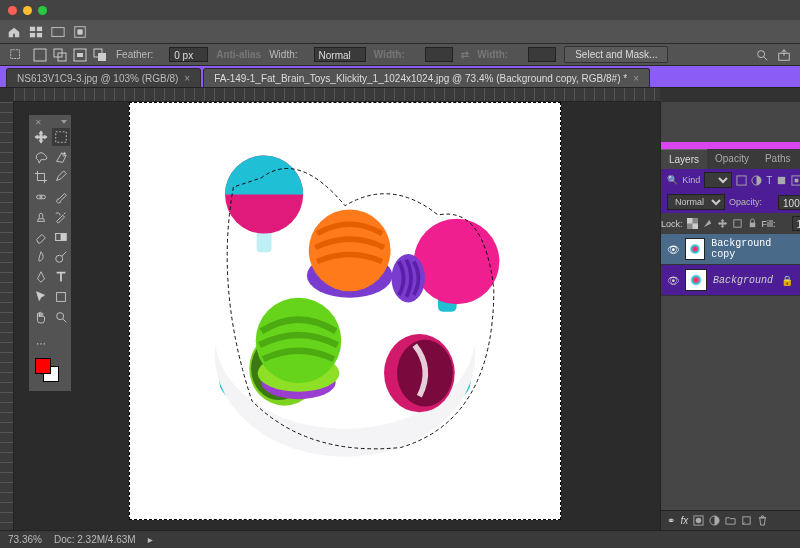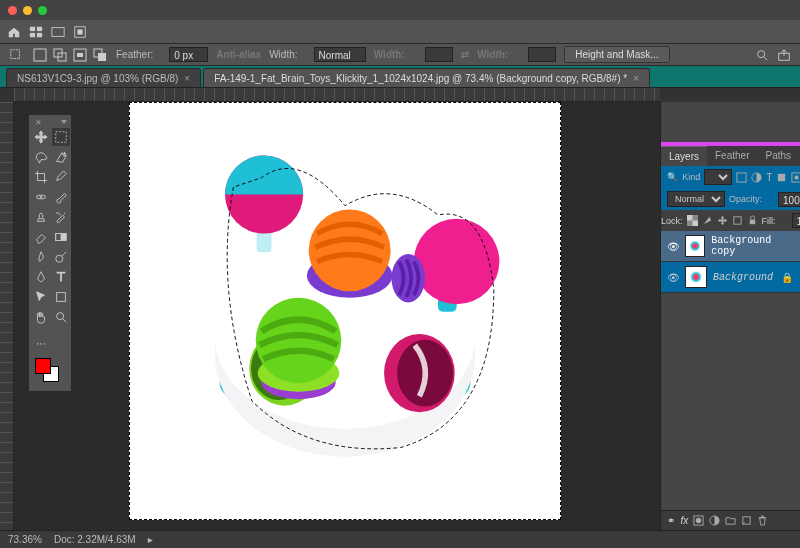--- a/index.html
+++ b/index.html
@@ -11,21 +11,21 @@
   .title { flex:1; text-align:center; color:#ccc; font-size:11px; }
   .menubar { height:24px; background:#535353; display:flex; align-items:center; padding:0 6px; gap:6px; border-bottom:1px solid #2a2a2a;}
   .mb-ico { width:16px; height:16px; display:flex; align-items:center; justify-content:center; color:#ccc; }
   .mb-ico svg { width:14px; height:14px; fill:#ccc; }
   .optbar { height:22px; background:#535353; display:flex; align-items:center; padding:0 8px; gap:8px; font-size:10px; color:#bbb; border-bottom:1px solid #2a2a2a;}
   .opt-group { display:flex; align-items:center; gap:4px; }
   .opt-field { background:#3a3a3a; border:1px solid #222; padding:1px 14px 1px 4px; color:#ddd; font-size:10px; min-width:32px; height:15px; line-height:13px;margin-left:12px;}
   .dim { color:#777;font-weight:bold; }
   .opt-btn { background:#5a5a5a; border:1px solid #333; padding:2px 10px; color:#ddd; font-size:10px; border-radius:2px; }
   .right-icons { margin-left:auto; display:flex; gap:6px; }
-  .tabs { height:22px; background:#0f766e; display:flex; align-items:flex-end; padding-left:6px; gap:2px; border-bottom:1px solid #222;}
+  .tabs { height:22px; background:#8b5cf6; display:flex; align-items:flex-end; padding-left:6px; gap:2px; border-bottom:1px solid #222;}
   .tab { background:#3f3f3f; padding:4px 10px 3px; font-size:10px; color:#bbb; border:1px solid #2a2a2a; border-bottom:none; border-top-left-radius:3px; border-top-right-radius:3px; display:flex; gap:6px; align-items:center;}
   .tab.active { background:#535353; color:#ddd; }
   .tab .x { color:#999; cursor:pointer; }
   .ruler-h { height:14px; margin-left:14px; margin-right:140px; background:#3a3a3a; border-bottom:1px solid #222; position:relative; overflow:hidden;}
   .ruler-h::before { content:""; position:absolute; inset:0; background:repeating-linear-gradient(to right,#666 0,#666 1px,transparent 1px,transparent 10px); opacity:.6;}
   .main { position:absolute; top:102px; left:0; right:0; bottom:18px; display:flex; }
   .ruler-v { width:14px; background:#3a3a3a; border-right:1px solid #222; position:relative;}
   .ruler-v::before{content:"";position:absolute;inset:0;background:repeating-linear-gradient(to bottom,#666 0,#666 1px,transparent 1px,transparent 10px);opacity:.6;}
   .canvas-area { flex:1; position:relative; background:#2b2b2b; }
   .toolbox { position:absolute; top:12px; left:14px; width:44px; background:#535353; border:1px solid #2a2a2a; padding:3px; display:grid; grid-template-columns:1fr 1fr; gap:2px;}
@@ -36,21 +36,21 @@
   .tool.sel { background:#3a3a3a; }
   .tool svg { width:14px; height:14px; fill:#ccc; stroke:#ccc; }
   .swatch { grid-column:1/3; height:30px; position:relative; margin-top:4px;}
   .sw-f{position:absolute;top:0;left:3px;width:16px;height:16px;border:1px solid #000;}
   .sw-b{position:absolute;top:8px;left:11px;width:16px;height:16px;background:#fff;border:1px solid #000;}
   .canvas { position:absolute; top:0; left:115px; width:432px; height:418px; background:#fff; }
   .marq { position:absolute; inset:0; border:1px dashed #000; animation:none;}
   .toy { position:absolute; inset:20px 30px 30px 30px; }
   .rpanel { width:140px; background:#454545; border-left:1px solid #222; display:flex; flex-direction:column;}
   .rpanel-gap { height:40px; }
-  .panel { background:#0369a1; border-top:4px solid #d946ef; }
+  .panel { background:#4c1d95; border-top:7px solid #d946ef; }
   .ptabs { display:flex; background:#3a3a3a; font-size:10px;}
   .ptab { padding:4px 8px; color:#aaa; }
   .ptab.active { background:#454545; color:#ddd; border-top:1px solid #666;}
   .prow { display:flex; align-items:center; padding:3px 6px; gap:4px; font-size:9px; color:#bbb;}
   .psel { background:#3a3a3a; border:1px solid #222; color:#ccc; font-size:9px; padding:1px 3px; flex:1;}
   .picon { width:11px; height:11px; fill:#aaa; }
   .lock-row { background:#3f3f3f; padding:3px 0; display:flex; gap:4px; align-items:center; font-size:9px;}
   .layer { display:flex; align-items:center; padding:4px 6px; gap:6px; border-bottom:1px solid #333;}
   .layer.sel { background:#4a6a8a; color:#fff;}
   .layer .eye { width:12px; }
@@ -138,21 +138,21 @@
   <span class="dim">Anti-alias</span>
   <div class="opt-group">
     <span>Width:</span>
     <div class="opt-field" style="min-width:50px">Normal</div>
   </div>
   <span class="dim">Width:</span>
   <div class="opt-field dim" style="min-width:28px"></div>
   <span class="dim">⇄</span>
   <span class="dim">Width:</span>
   <div class="opt-field dim" style="min-width:28px"></div>
-  <button class="opt-btn">Height and Mask...</button>
+  <button class="opt-btn">Select and Mask...</button>
   <div class="right-icons">
     <div class="mb-ico">
         <svg viewBox="0 0 16 16">
           <circle cx="7" cy="7" r="4" fill="none" stroke="#ccc"></circle>
           <path d="M10 10l4 4" stroke="#ccc"></path>
         </svg>
       </div>
     <div class="mb-ico">
         <svg viewBox="0 0 16 16">
           <rect x="2" y="6" width="12" height="8" fill="none" stroke="#ccc"></rect>
@@ -336,21 +336,21 @@
         <div class="sw-f" style="background:#ff0000"></div>
       </div>
     </div>
   </div>
 
   <div class="rpanel">
     <div class="rpanel-gap"></div>
     <div class="panel">
       <div class="ptabs">
         <div class="ptab active">Layers</div>
-        <div class="ptab">Feather</div>
+        <div class="ptab">Opacity</div>
         <div class="ptab">Paths</div>
 
       </div>
       <div class="prow">
         <span style="font-size:9px">🔍</span>
         <span>Kind</span>
         <select class="psel" style="flex:0 0 22px"></select>
         <svg class="picon" viewBox="0 0 12 12">
             <rect x="1" y="1" width="10" height="10" fill="none" stroke="#aaa"></rect>
           </svg>

